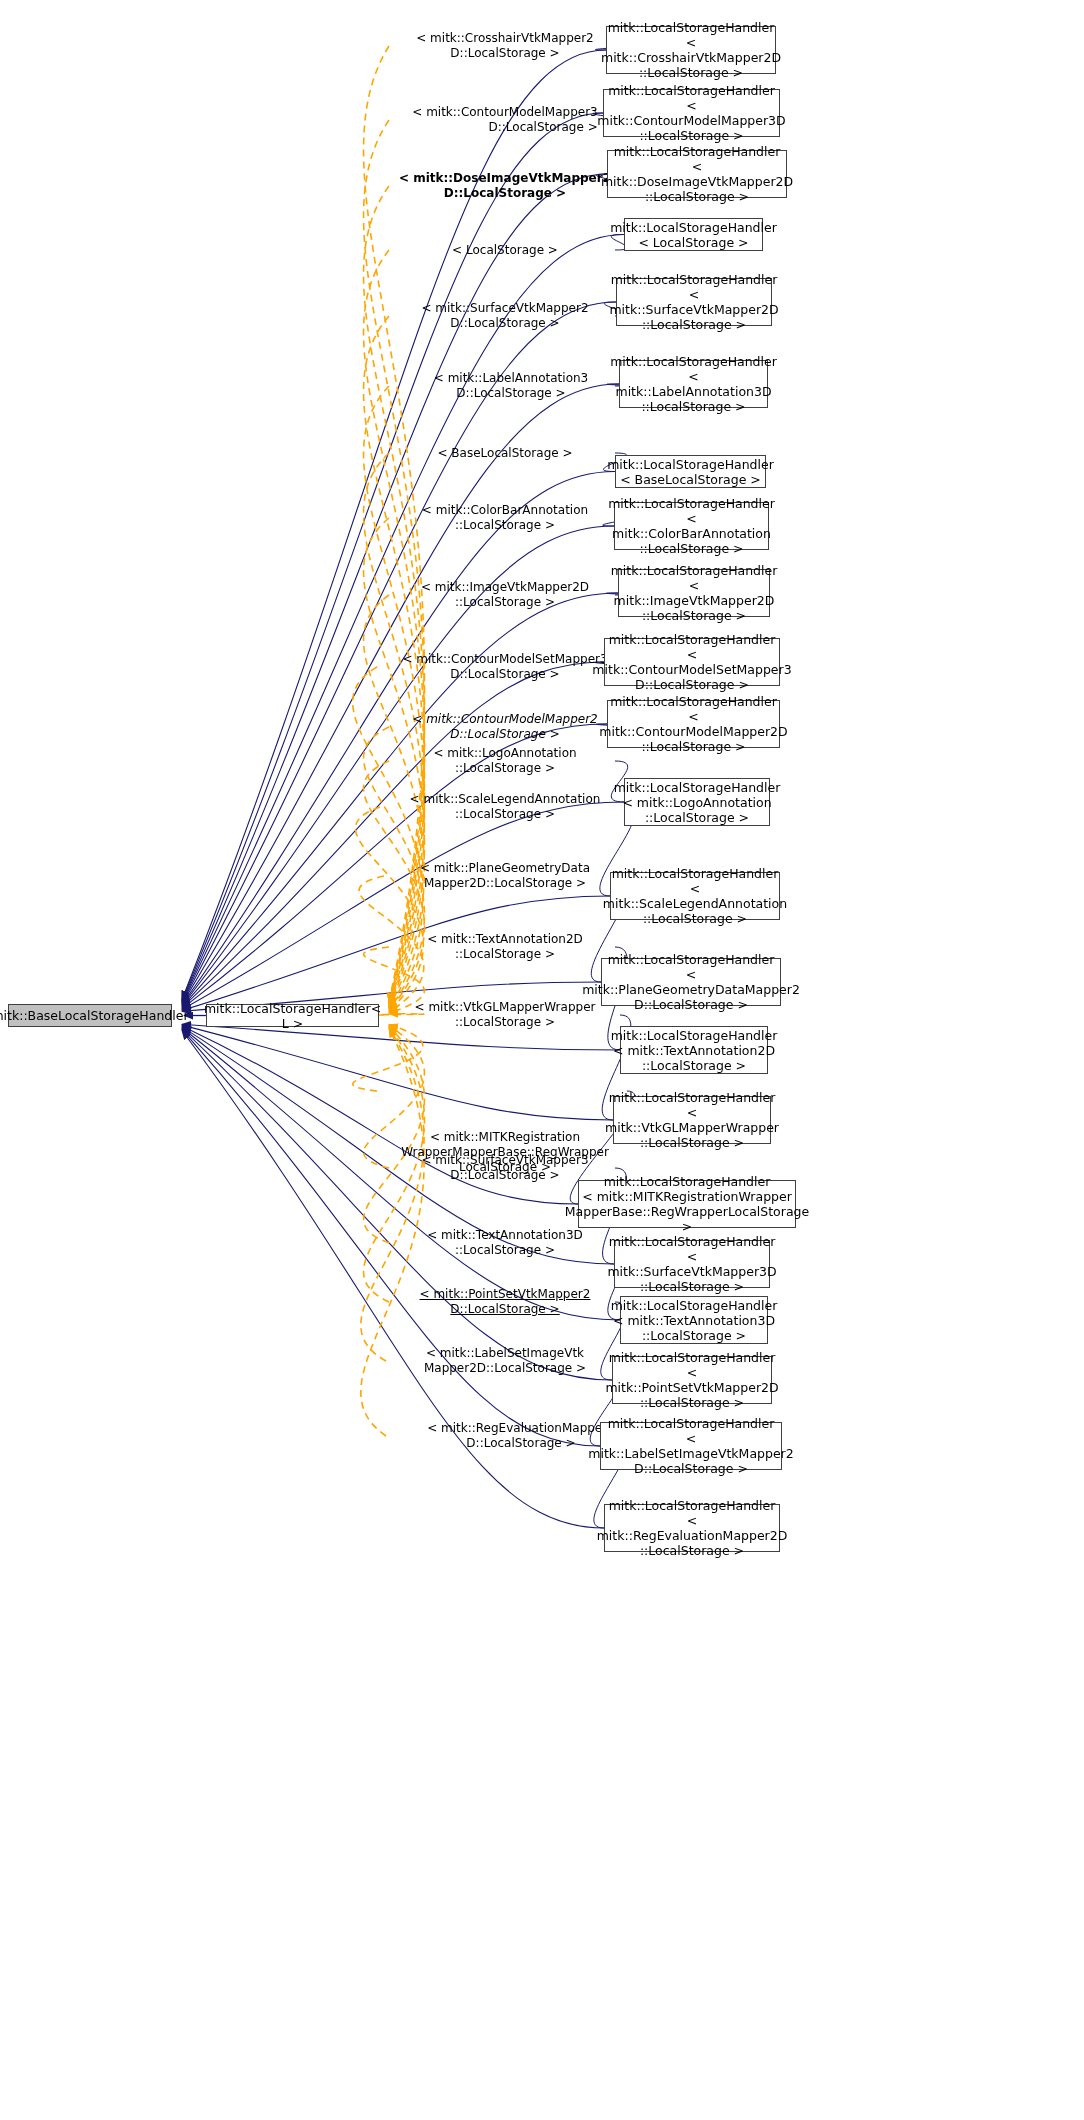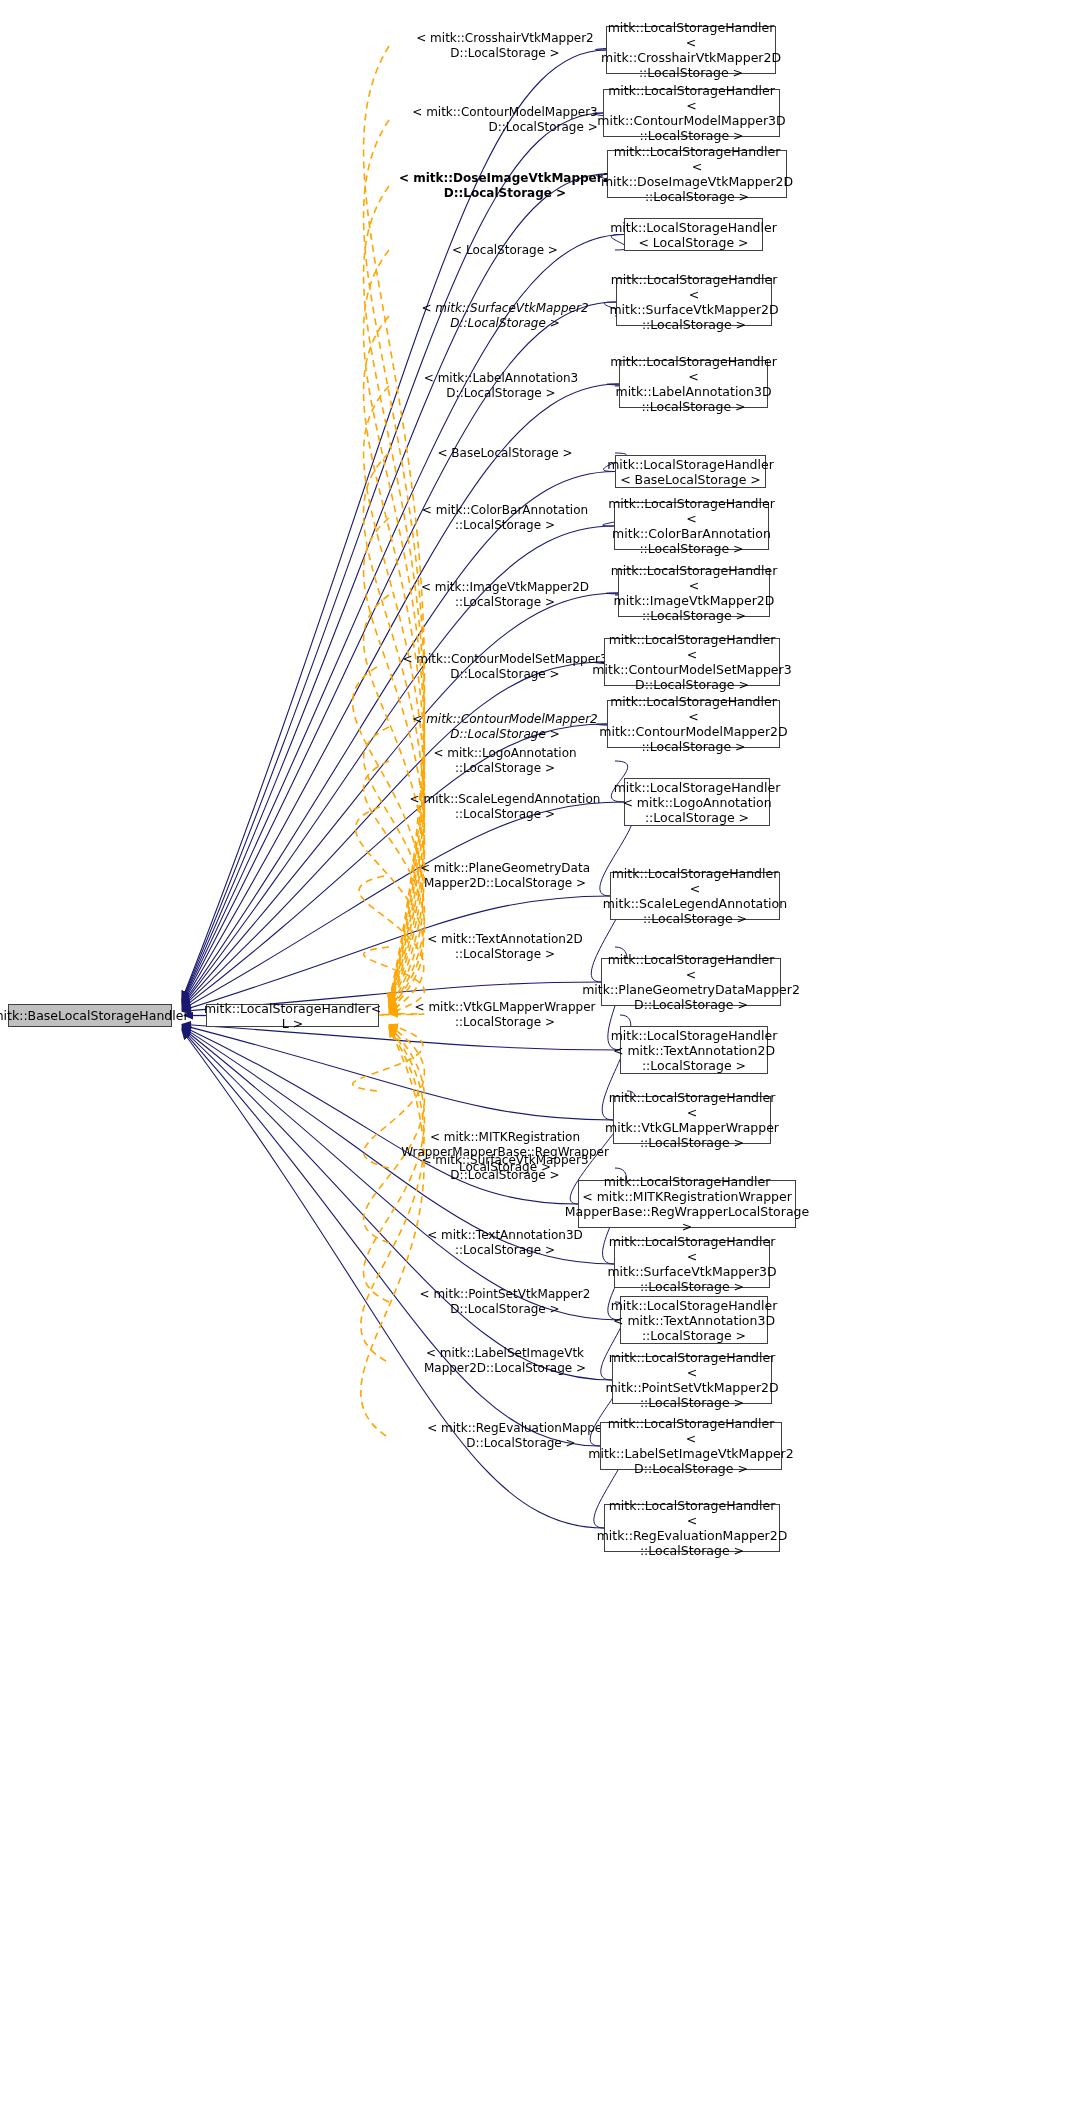--- a/index.html
+++ b/index.html
@@ -98,23 +98,23 @@
     </svg>
 <div class="node root" style="left: 8px; top: 1004px; width: 164px; height: 23px;">mitk::BaseLocalStorageHandler</div>
     <div class="node" style="left: 206px; top: 1004px; width: 173px; height: 23px;">mitk::LocalStorageHandler&lt; L &gt;</div>
     <div class="label" style="left: 395px; top: 30px; width: 220px; height: 32px;">&lt; mitk::CrosshairVtkMapper2
 D::LocalStorage &gt;</div>
     <div class="label" style="left: 395px; top: 104px; width: 220px; height: 32px; text-align: right;">&lt; mitk::ContourModelMapper3
 D::LocalStorage &gt;</div>
     <div class="label" style="left: 395px; top: 170px; width: 220px; height: 32px; font-weight: bold;">&lt; mitk::DoseImageVtkMapper2
 D::LocalStorage &gt;</div>
     <div class="label" style="left: 395px; top: 242px; width: 220px; height: 16px;">&lt; LocalStorage &gt;</div>
-    <div class="label" style="left: 395px; top: 300px; width: 220px; height: 32px; font-style: italic;">&lt; mitk::SurfaceVtkMapper2
-D::LocalStorage &gt;</div>
-    <div class="label" style="left: 391px; top: 370px; width: 220px; height: 32px;">&lt; mitk::LabelAnnotation3
+    <div class="label" style="left: 395px; top: 300px; width: 220px; height: 32px;">&lt; mitk::SurfaceVtkMapper2
+D::LocalStorage &gt;</div>
+    <div class="label" style="left: 401px; top: 370px; width: 220px; height: 32px;">&lt; mitk::LabelAnnotation3
 D::LocalStorage &gt;</div>
     <div class="label" style="left: 395px; top: 445px; width: 220px; height: 16px;">&lt; BaseLocalStorage &gt;</div>
     <div class="label" style="left: 395px; top: 502px; width: 220px; height: 32px;">&lt; mitk::ColorBarAnnotation
 ::LocalStorage &gt;</div>
     <div class="label" style="left: 395px; top: 579px; width: 220px; height: 32px;">&lt; mitk::ImageVtkMapper2D
 ::LocalStorage &gt;</div>
     <div class="label" style="left: 383px; top: 651px; width: 244px; height: 32px;">&lt; mitk::ContourModelSetMapper3
 D::LocalStorage &gt;</div>
     <div class="label" style="left: 395px; top: 711px; width: 220px; height: 32px; font-style: italic;">&lt; mitk::ContourModelMapper2
 D::LocalStorage &gt;</div>
@@ -128,21 +128,21 @@
 ::LocalStorage &gt;</div>
     <div class="label" style="left: 390px; top: 999px; width: 230px; height: 32px;">&lt; mitk::VtkGLMapperWrapper
 ::LocalStorage &gt;</div>
     <div class="label" style="left: 383px; top: 1128px; width: 244px; height: 48px;">&lt; mitk::MITKRegistration
 WrapperMapperBase::RegWrapper
 LocalStorage &gt;</div>
     <div class="label" style="left: 395px; top: 1152px; width: 220px; height: 32px;">&lt; mitk::SurfaceVtkMapper3
 D::LocalStorage &gt;</div>
     <div class="label" style="left: 395px; top: 1227px; width: 220px; height: 32px;">&lt; mitk::TextAnnotation3D
 ::LocalStorage &gt;</div>
-    <div class="label" style="left: 395px; top: 1286px; width: 220px; height: 32px;">&lt; mitk::PointSetVtkMapper2
+    <div class="label" style="left: 395px; top: 1286px; width: 220px; height: 32px; text-decoration: underline;">&lt; mitk::PointSetVtkMapper2
 D::LocalStorage &gt;</div>
     <div class="label" style="left: 392px; top: 1345px; width: 226px; height: 32px;">&lt; mitk::LabelSetImageVtk
 Mapper2D::LocalStorage &gt;</div>
     <div class="label" style="left: 408px; top: 1420px; width: 226px; height: 32px;">&lt; mitk::RegEvaluationMapper2
 D::LocalStorage &gt;</div>
     <div class="node" style="left: 606px; top: 26px; width: 170px; height: 48px;">mitk::LocalStorageHandler
 &lt; mitk::CrosshairVtkMapper2D
 ::LocalStorage &gt;</div>
     <div class="node" style="left: 603px; top: 89px; width: 177px; height: 48px;">mitk::LocalStorageHandler
 &lt; mitk::ContourModelMapper3D

